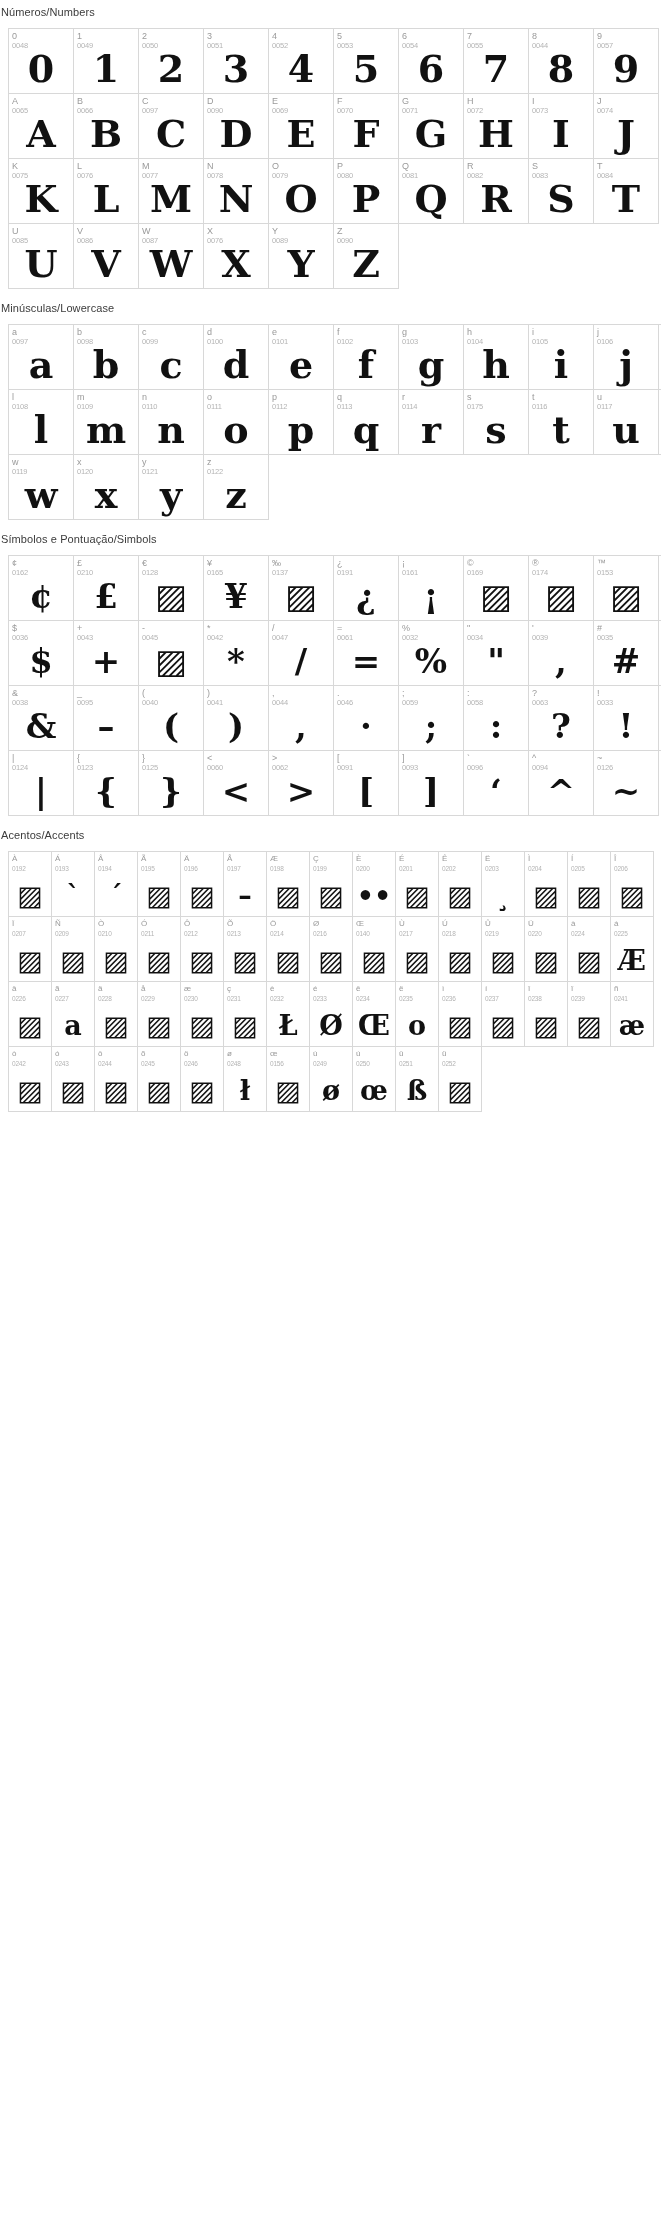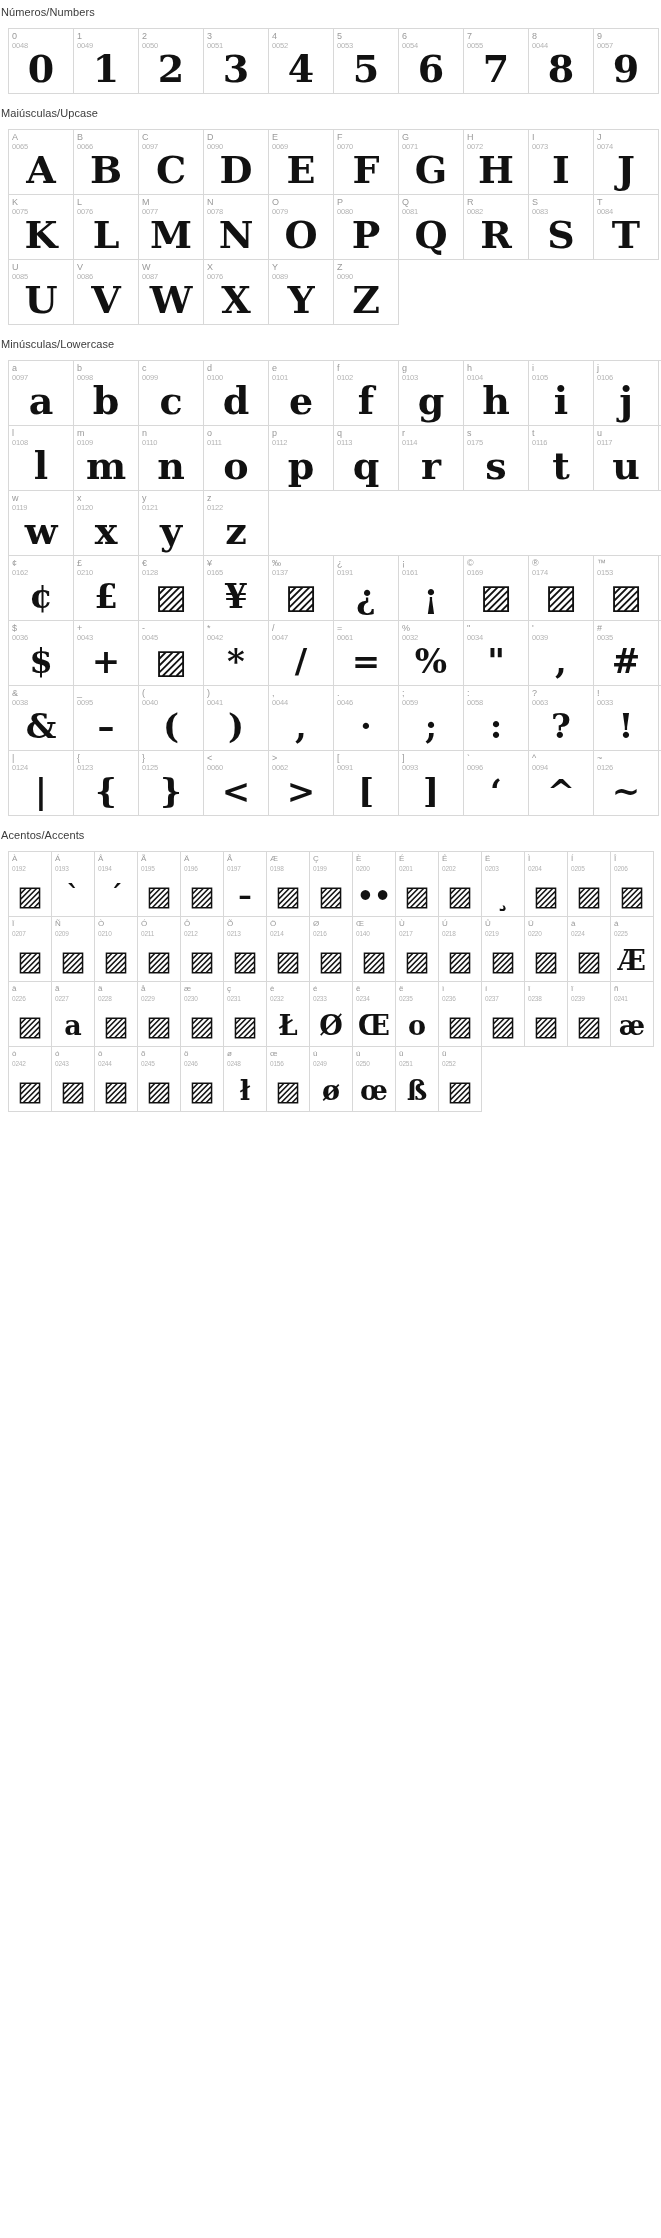--- a/index.html
+++ b/index.html
@@ -157,21 +157,20 @@
             </div>
             <div class="cell numbers">
               <span class="char-label">9</span>
               <span class="code-label">0057</span>
               <span class="glyph">9</span>
             </div>
           </div>
         </div>
       </div>
       <div class="section">
-        <div class="section-title">Maiúsculas/Upcase</div>
         <div class="grid">
           <div class="row">
             <div class="cell upper">
               <span class="char-label">A</span>
               <span class="code-label">0065</span>
               <span class="glyph">A</span>
             </div>
             <div class="cell upper">
               <span class="char-label">B</span>
               <span class="code-label">0066</span>
@@ -435,20 +434,21 @@
             </div>
             <div class="cell lower">
               <span class="char-label">z</span>
               <span class="code-label">0122</span>
               <span class="glyph">z</span>
             </div>
           </div>
         </div>
       </div>
       <div class="section">
+        <div class="section-title">Símbolos e Pontuação/Simbols</div>
         <div class="grid">
           <div class="row">
             <div class="cell symbols">
               <span class="char-label">¢</span>
               <span class="code-label">0162</span>
               <span class="glyph">¢</span>
             </div>
             <div class="cell symbols">
               <span class="char-label">£</span>
               <span class="code-label">0210</span>

